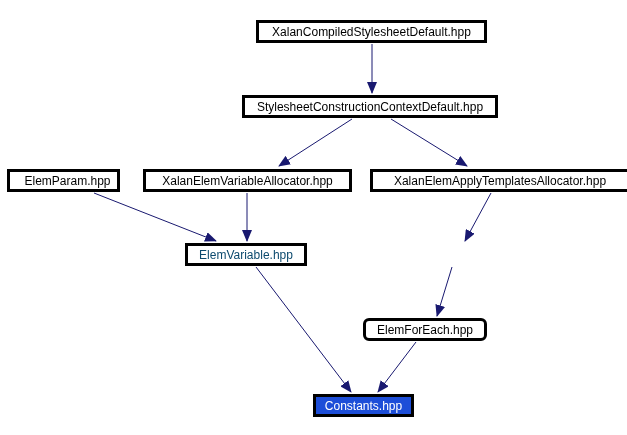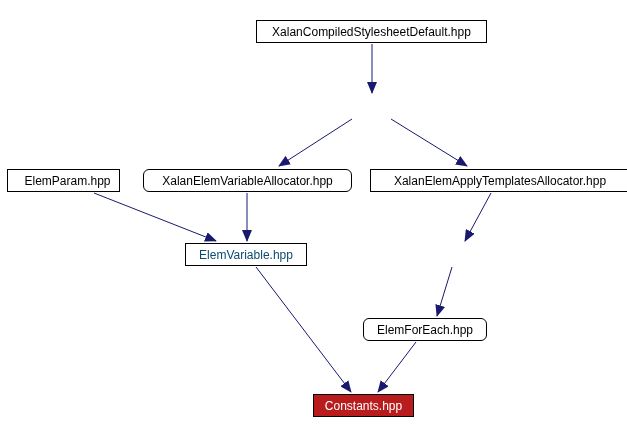--- a/index.html
+++ b/index.html
@@ -25,21 +25,21 @@
   .nodes-layer {
     position: absolute;
     left: 0;
     top: 0;
     width: 627px;
     height: 435px;
   }
   .node {
     position: absolute;
     box-sizing: border-box;
-    border: 1px solid #0369a1;
+    border: 3px solid #0369a1;
     display: flex;
     align-items: center;
     justify-content: center;
     font-size: 12px;
     line-height: 1;
     white-space: nowrap;
     cursor: default;
   }
 </style>
 </head>
@@ -57,20 +57,21 @@
       <line x1="391" y1="119" x2="467" y2="166" stroke="#191970" stroke-width="1" marker-end="url(#arrowhead)"></line>
       <line x1="94" y1="193" x2="216" y2="241" stroke="#191970" stroke-width="1" marker-end="url(#arrowhead)"></line>
       <line x1="247" y1="193" x2="247" y2="241" stroke="#191970" stroke-width="1" marker-end="url(#arrowhead)"></line>
       <line x1="491" y1="193" x2="465" y2="241" stroke="#191970" stroke-width="1" marker-end="url(#arrowhead)"></line>
       <line x1="452" y1="267" x2="437" y2="316" stroke="#191970" stroke-width="1" marker-end="url(#arrowhead)"></line>
       <line x1="256" y1="267" x2="351" y2="392" stroke="#191970" stroke-width="1" marker-end="url(#arrowhead)"></line>
       <line x1="416" y1="342" x2="378" y2="392" stroke="#191970" stroke-width="1" marker-end="url(#arrowhead)"></line>
     </svg>
   <div class="nodes-layer">
       <div class="node" style="left: 256px; top: 20px; width: 231px; height: 23px; background: rgb(255, 255, 255); color: rgb(0, 0, 0); border-color: rgb(0, 0, 0);">XalanCompiledStylesheetDefault.hpp</div>
+      <div class="node" style="left: 242px; top: 95px; width: 256px; height: 23px; background: rgb(255, 255, 255); color: rgb(0, 0, 0); border-color: rgb(0, 0, 0);">StylesheetConstructionContextDefault.hpp</div>
       <div class="node" style="left: 7px; top: 169px; width: 113px; height: 23px; background: rgb(255, 255, 255); color: rgb(0, 0, 0); border-color: rgb(0, 0, 0); padding-left: 8px;">ElemParam.hpp</div>
-      <div class="node" style="left: 143px; top: 169px; width: 209px; height: 23px; background: rgb(255, 255, 255); color: rgb(0, 0, 0); border-color: rgb(0, 0, 0); border-radius: 6px;">XalanElemVariableAllocator.hpp</div>
+      <div class="node" style="left: 143px; top: 169px; width: 209px; height: 23px; background: rgb(255, 255, 255); color: rgb(0, 0, 0); border-color: rgb(0, 0, 0);">XalanElemVariableAllocator.hpp</div>
       <div class="node" style="left: 370px; top: 169px; width: 260px; height: 23px; background: rgb(255, 255, 255); color: rgb(0, 0, 0); border-color: rgb(0, 0, 0);">XalanElemApplyTemplatesAllocator.hpp</div>
       <div class="node" style="left: 185px; top: 243px; width: 122px; height: 23px; background: rgb(255, 255, 255); color: #0c4a6e; border-color: rgb(0, 0, 0);">ElemVariable.hpp</div>
       <div class="node" style="left: 363px; top: 318px; width: 124px; height: 23px; background: rgb(255, 255, 255); color: rgb(0, 0, 0); border-color: rgb(0, 0, 0); border-radius: 6px;">ElemForEach.hpp</div>
-      <div class="node" style="left: 313px; top: 394px; width: 101px; height: 23px; background: #b91c1c; color: rgb(255, 255, 255); border-color: rgb(0, 0, 0);">Constants.hpp</div>
+      <div class="node" style="left: 313px; top: 394px; width: 101px; height: 23px; background: #1d4ed8; color: rgb(255, 255, 255); border-color: rgb(0, 0, 0);">Constants.hpp</div>
     </div>
 </div>
 
 </body></html>

